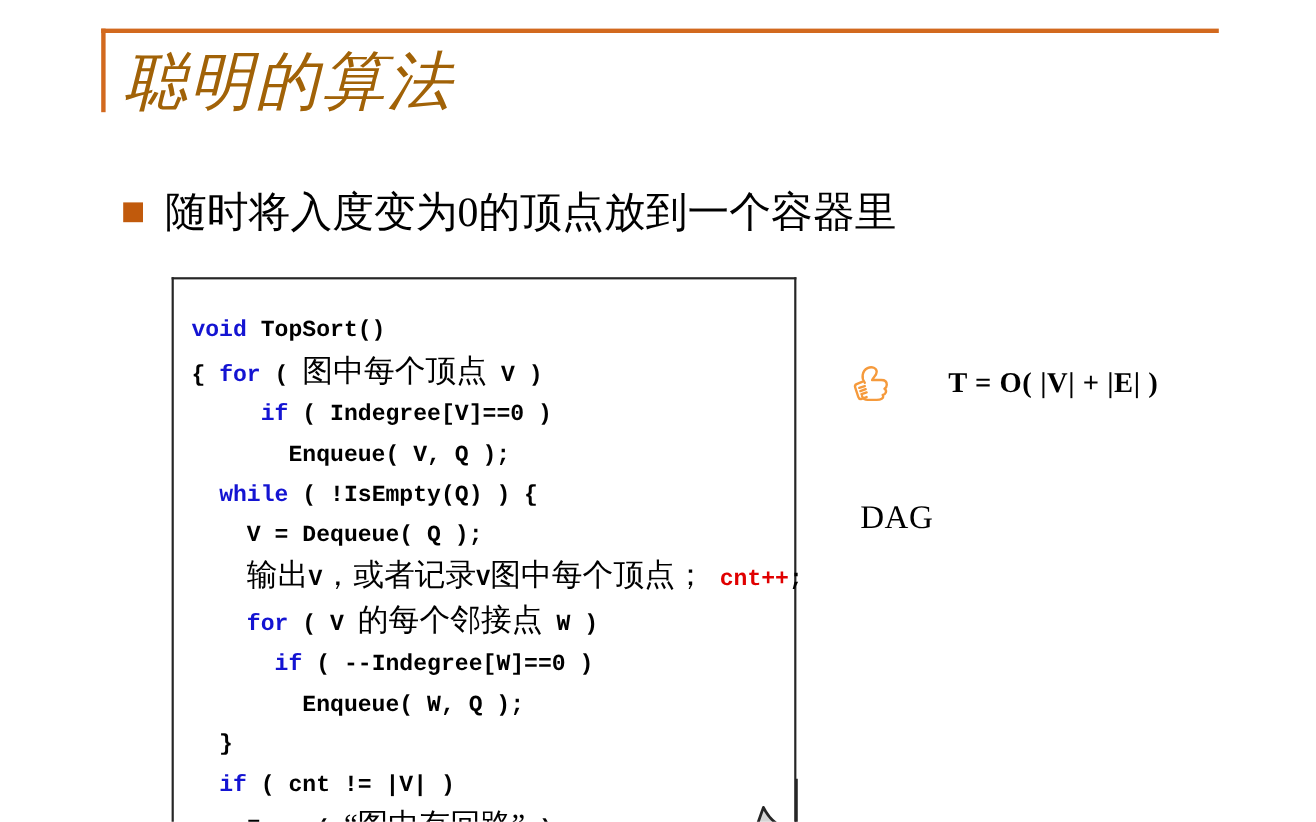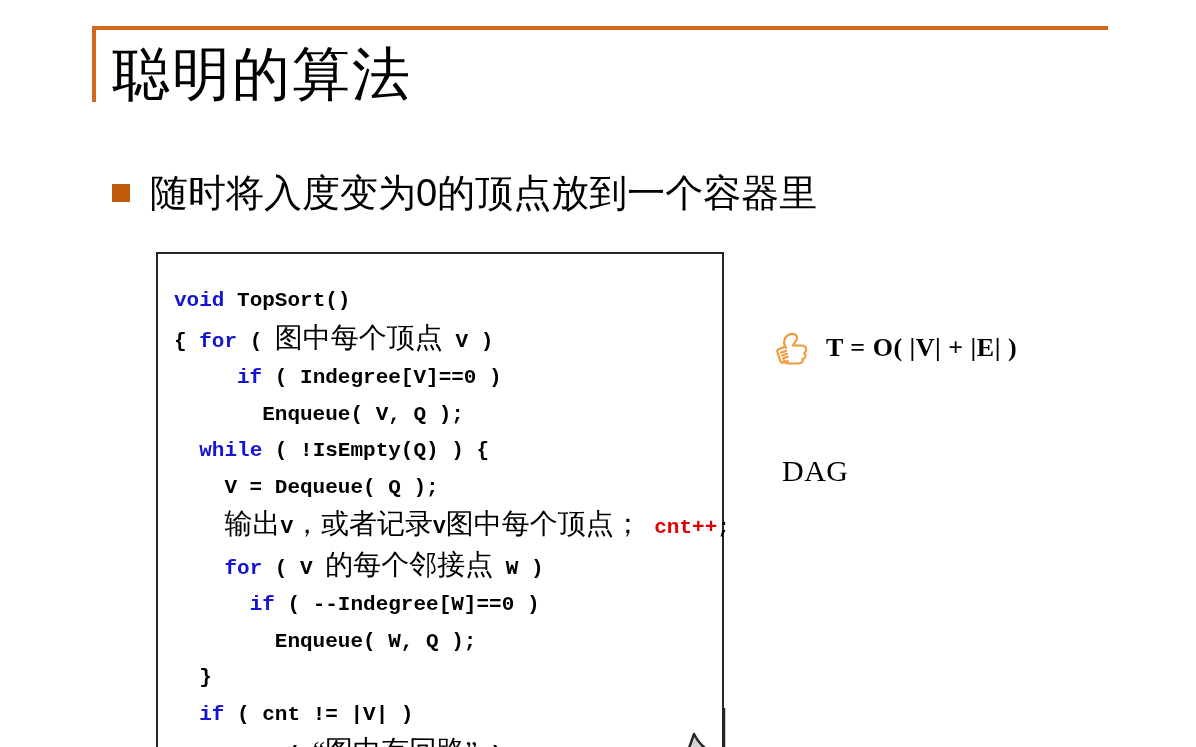--- a/index.html
+++ b/index.html
@@ -33,42 +33,43 @@
     background: #D2691E;
   }
 
   #page-title {
     position: absolute;
     left: 112px;
     top: 40px;
     font-family: "Liberation Serif", "DejaVu Serif", serif;
     font-size: 58px;
     line-height: 70px;
-    color: #000000;
+    color: #a16207;
     letter-spacing: 2px;
     white-space: nowrap;
+    font-style: italic;
   }
 
   
   #bullet-row {
     position: absolute;
     left: 112px;
     top: 170px;
     display: flex;
     align-items: center;
   }
   #bullet-square {
     width: 18px;
     height: 18px;
     background: #C15A0C;
     margin-right: 20px;
     flex: 0 0 auto;
   }
   #bullet-text {
-    font-family: Liberation Sans, sans-serif;
+    font-family: Liberation Serif, serif;
     font-size: 38px;
     line-height: 46px;
     color: #000000;
     white-space: nowrap;
   }
 
   
   #code-box {
     position: absolute;
     left: 156px;
@@ -123,20 +124,21 @@
     flex: 0 0 auto;
     margin-right: 14px;
   }
   #complexity-formula {
     font-family: "Liberation Serif", "DejaVu Serif", serif;
     font-size: 26px;
     font-weight: bold;
     color: #000000;
     white-space: nowrap;
     letter-spacing: 0.5px;
+    margin-left: 36px;
   }
 
   #note-text {
     position: absolute;
     left: 782px;
     top: 450px;
     width: 280px;
     font-family: "Liberation Serif", "DejaVu Serif", serif;
     font-size: 30px;
     line-height: 42px;

